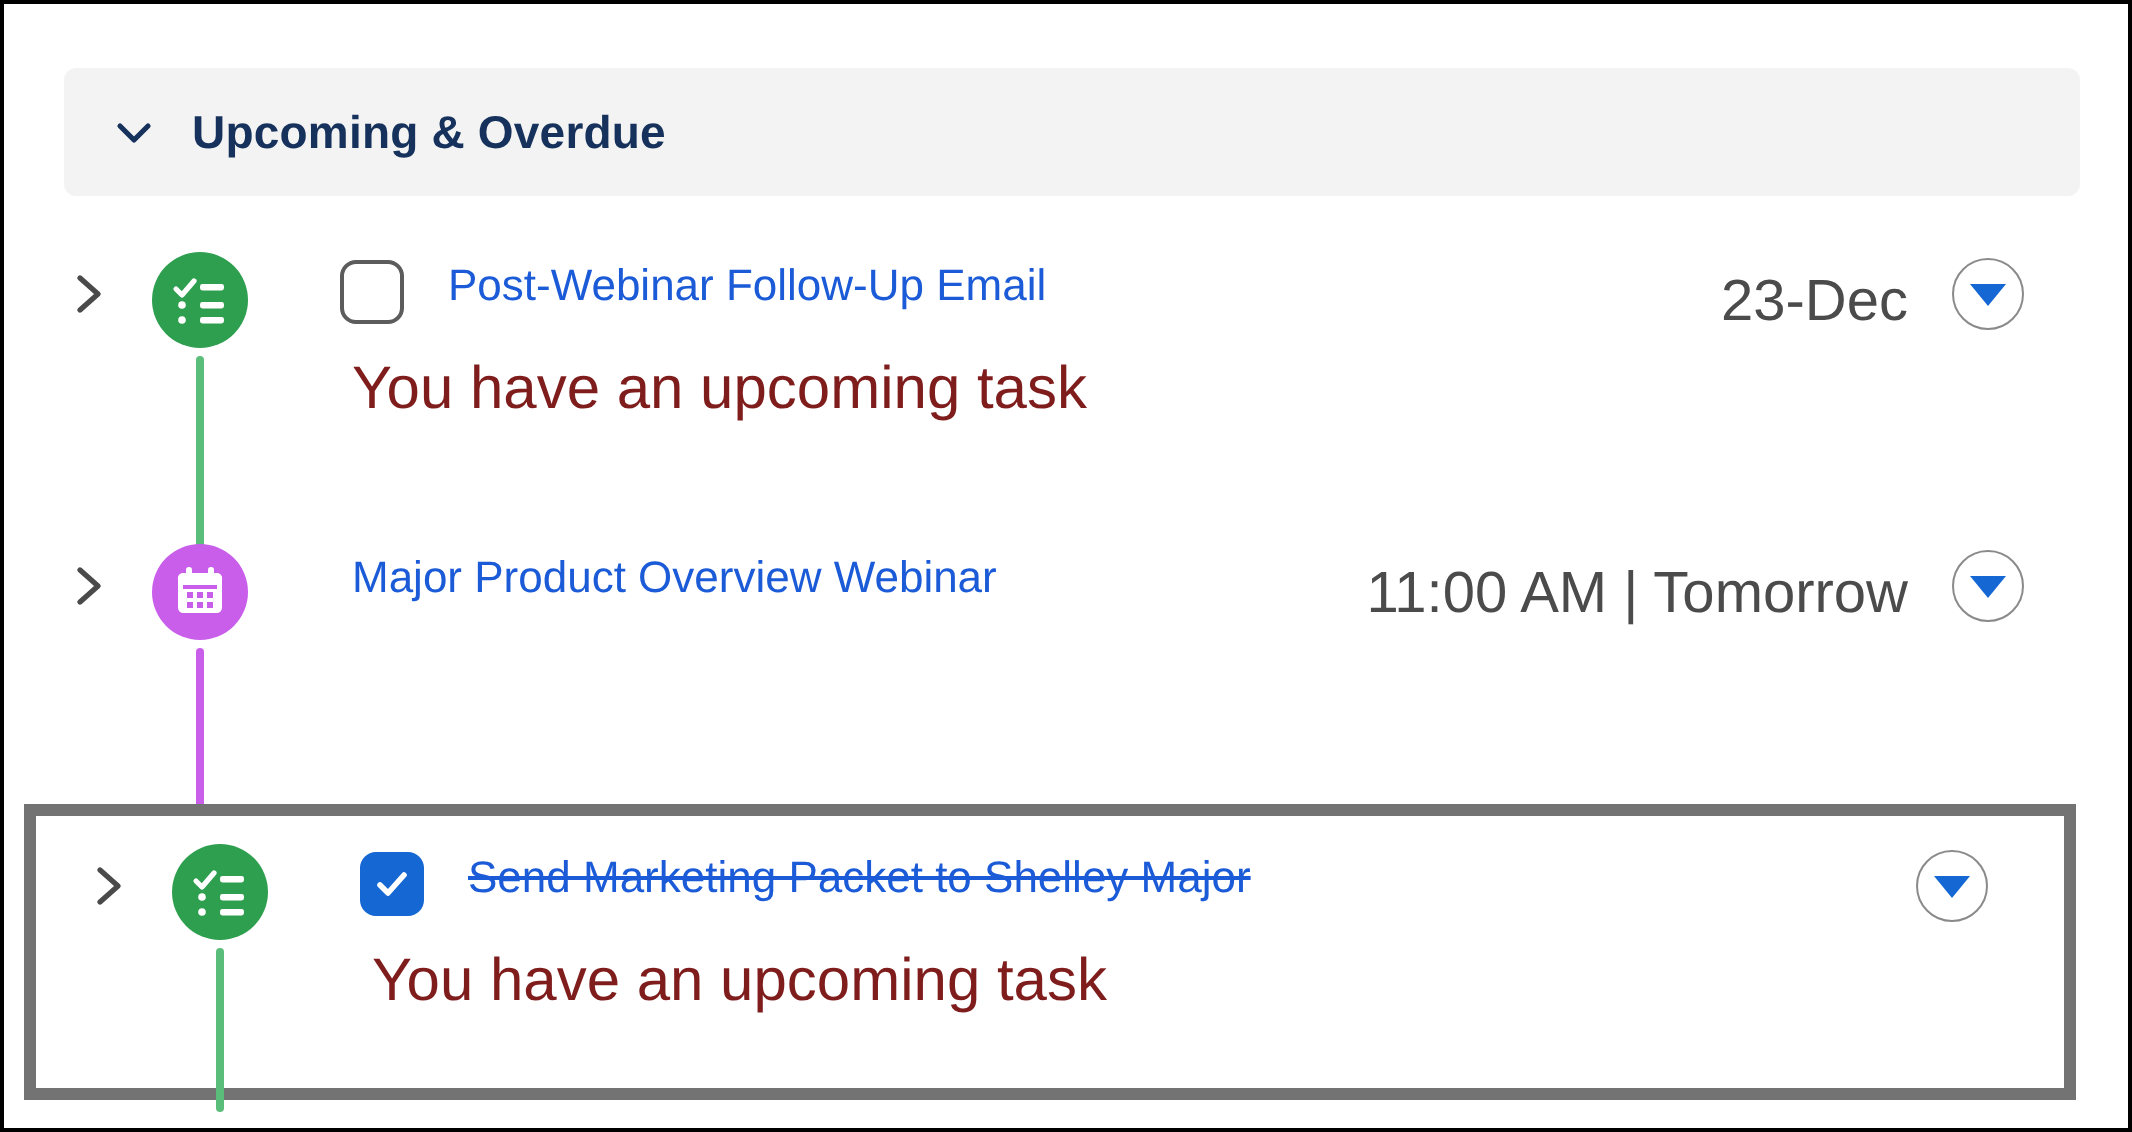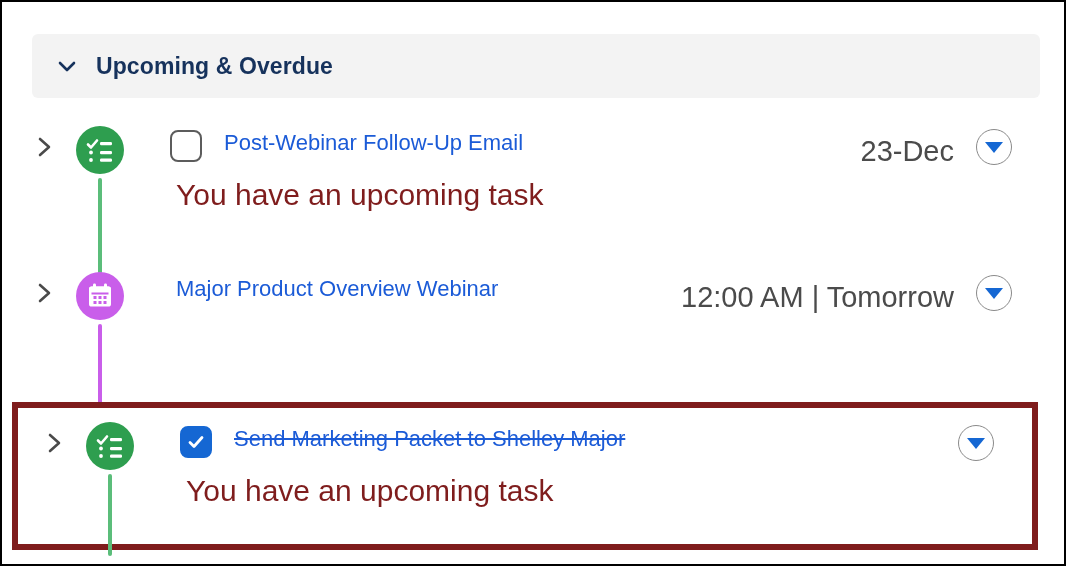--- a/index.html
+++ b/index.html
@@ -59,21 +59,21 @@
     left: 0;
     top: 108px;
     width: 1062px;
   }
   .row {
     position: relative;
     height: 146px;
     box-sizing: border-box;
   }
   .row.highlighted {
-    border: 6px solid #7f1d1d;
+    border: 6px solid #737373;
     background: #ffffff;
     margin-left: 10px;
     margin-right: 26px;
     height: 148px;
   }
 
   .row-expand {
     position: absolute;
     left: 30px;
     top: 22px;
@@ -250,21 +250,21 @@
           <rect x="7.5" y="14" width="3" height="3" fill="#c95eea"></rect>
           <rect x="12.5" y="14" width="3" height="3" fill="#c95eea"></rect>
           <rect x="17.5" y="14" width="3" height="3" fill="#c95eea"></rect>
           <rect x="7.5" y="19" width="3" height="3" fill="#c95eea"></rect>
           <rect x="12.5" y="19" width="3" height="3" fill="#c95eea"></rect>
           <rect x="17.5" y="19" width="3" height="3" fill="#c95eea"></rect>
         </svg>
       </span>
       <span class="connector event"></span>
       <span class="row-title" style="left:174px">Major Product Overview Webinar</span>
-      <span class="row-date">12:00 AM | Tomorrow</span>
+      <span class="row-date">11:00 AM | Tomorrow</span>
       <span class="row-menu">
         <span class="tri-down"></span>
       </span>
     </div>
 
     <div class="row highlighted">
       <span class="row-expand">
         <svg width="18" height="24" viewBox="0 0 18 24" fill="none">
           <path d="M4 4 L13 12 L4 20" stroke="#4a4a4a" stroke-width="2.6" stroke-linecap="round" stroke-linejoin="round"></path>
         </svg>

